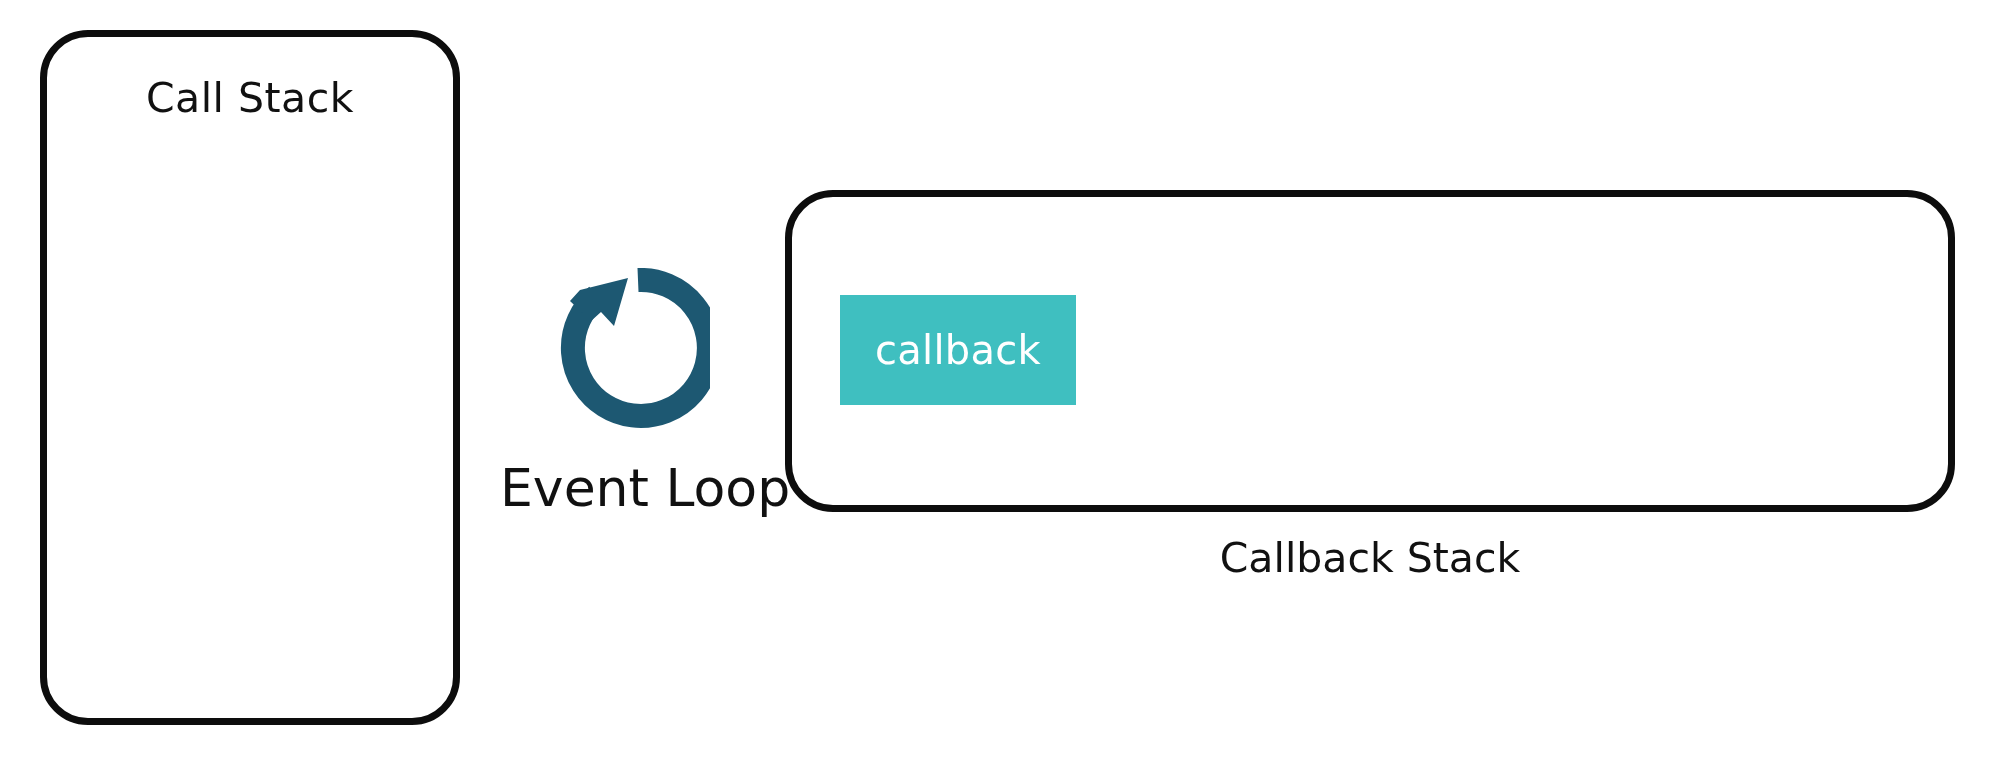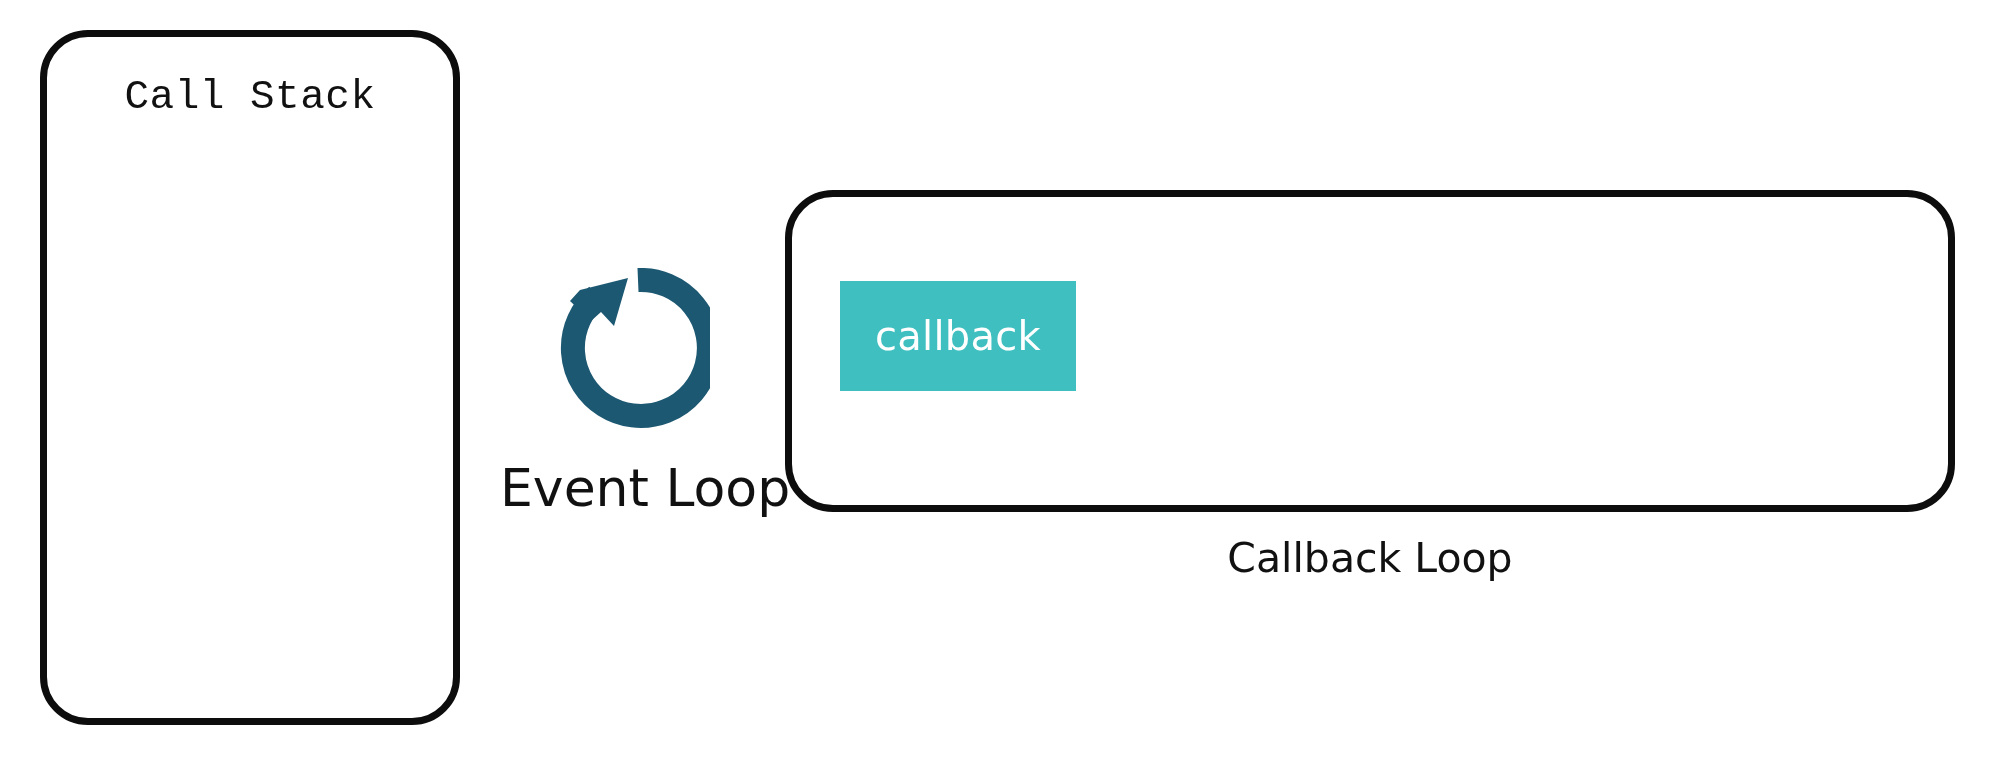--- a/index.html
+++ b/index.html
@@ -34,21 +34,20 @@
   .call-stack-title {
     position: absolute;
     left: 40px;
     top: 74px;
     width: 420px;
     text-align: center;
     font-size: 41px;
     color: #111111;
     letter-spacing: 0.5px;
     white-space: nowrap;
-    font-family: Liberation Mono, monospace;
   }
 
   
   .event-loop-group {
     position: absolute;
     left: 500px;
     top: 268px;
     width: 260px;
     height: 270px;
   }
@@ -83,21 +82,21 @@
     width: 1170px;
     height: 322px;
     box-sizing: border-box;
     border: 7px solid #0d0d0d;
     border-radius: 48px;
     background: #ffffff;
   }
   .callback-chip {
     position: absolute;
     left: 840px;
-    top: 281px;
+    top: 295px;
     width: 236px;
     height: 110px;
     background: #3fbfc0;
     display: flex;
     align-items: center;
     justify-content: center;
     color: #ffffff;
     font-size: 40px;
     letter-spacing: 0.3px;
   }
@@ -128,15 +127,15 @@
                  A 68 68 0 1 1 47 28" fill="none" stroke="#1d5872" stroke-width="24" stroke-linecap="butt"></path>
 
         <path d="M 30 22 L 78 10 L 64 58 L 51 44 L 41 53 L 20 33 Z" fill="#1d5872"></path>
       </svg>
     </div>
     <div class="event-loop-title">Event Loop</div>
   </div>
 
   <div class="callback-queue-box"></div>
   <div class="callback-chip">callback</div>
-  <div class="callback-queue-title">Callback Loop</div>
+  <div class="callback-queue-title">Callback Stack</div>
 
 </div>
 
 </body></html>

